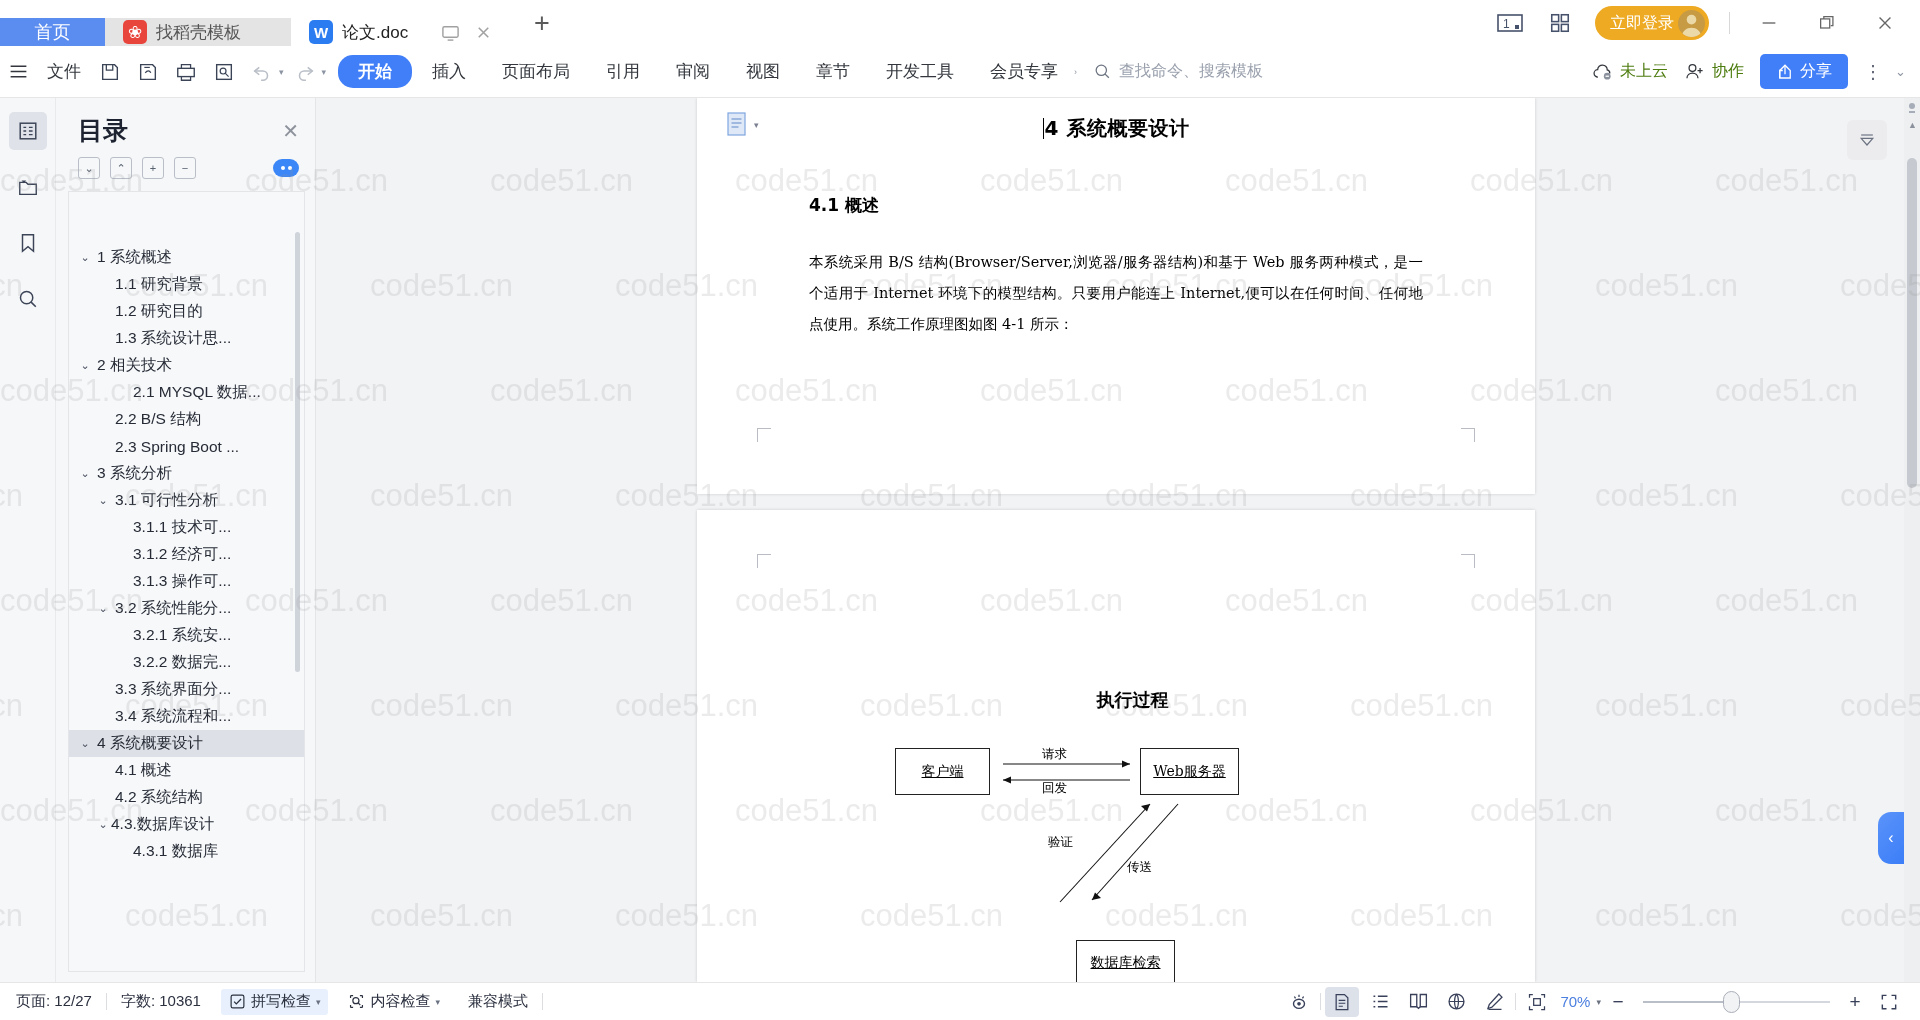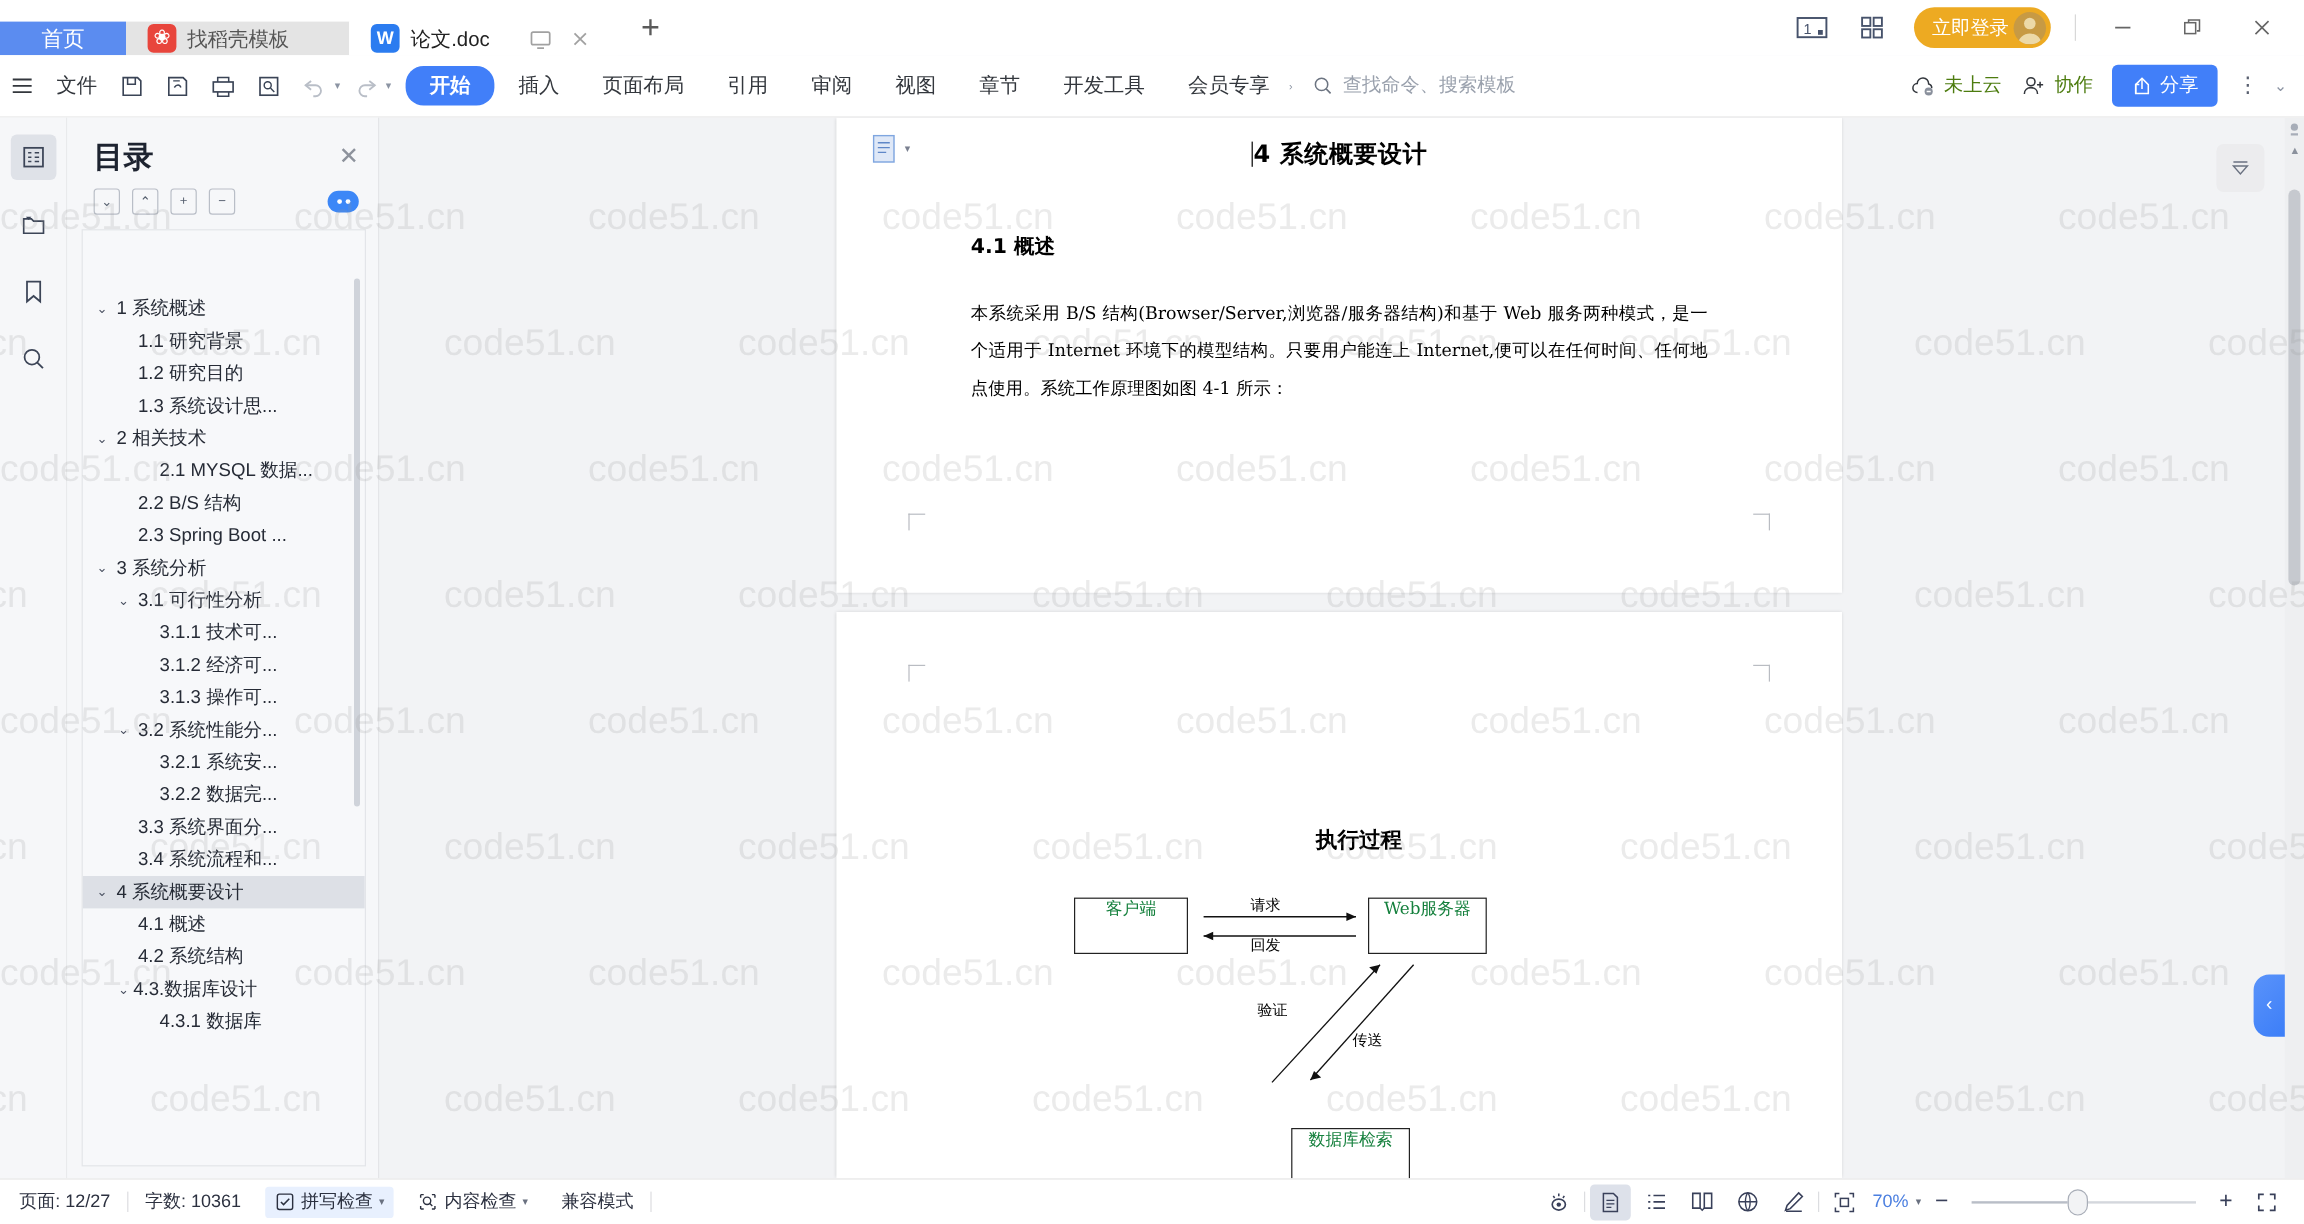--- a/index.html
+++ b/index.html
@@ -131,22 +131,22 @@
   .doc-h2 { font-size: 17px; font-weight: 700; color: #000; margin: 52px 0 0 112px;
     font-family: "DejaVu Sans", sans-serif; }
   .doc-p { margin: 30px 112px 0 112px; font-size: 14.5px; line-height: 31px; color: #000;
     font-family: "DejaVu Serif", serif; text-align: justify; }
   .wm-red { position: absolute; left: 0; right: 0; top: 278px; text-align: center;
     color: #c00000; font-size: 34px; font-family: "DejaVu Sans Mono", monospace; letter-spacing: 1px; white-space: nowrap;}
   .fig-title { text-align: center; font-size: 18px; font-weight: 700; color: #000;
     font-family: "DejaVu Serif", serif; padding-top: 178px; }
   .fig { position: relative; height: 220px; margin-top: 30px; }
   .fbox { position: absolute; border: 1px solid #222; background: transparent;
-    display: flex; justify-content: center;
-    font-family: "DejaVu Serif", serif; font-size: 14px; color: #15803d; }
+    display: flex; align-items: center; justify-content: center;
+    font-family: "DejaVu Serif", serif; font-size: 14px; color: #000000; text-decoration: underline; }
   .flabel { position: absolute; font-family: "DejaVu Serif", serif; font-size: 12.5px; color: #000; }
 
   
   .wm-layer { position: absolute; inset: 0; pointer-events: none; overflow: hidden; z-index: 40; }
   .wm { position: absolute; color: rgba(150,150,150,.19); font-size: 31px; white-space: nowrap;
     font-family: "Liberation Sans", sans-serif; }
 
   
   .right-btn {
     position: absolute; right: 33px; top: 22px; width: 40px; height: 40px; border-radius: 6px;

